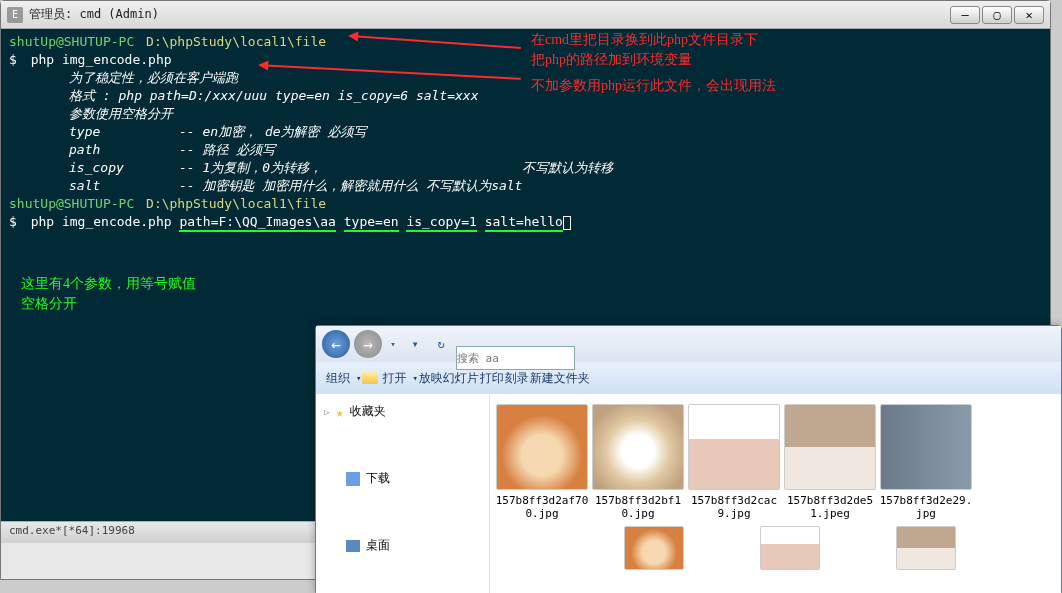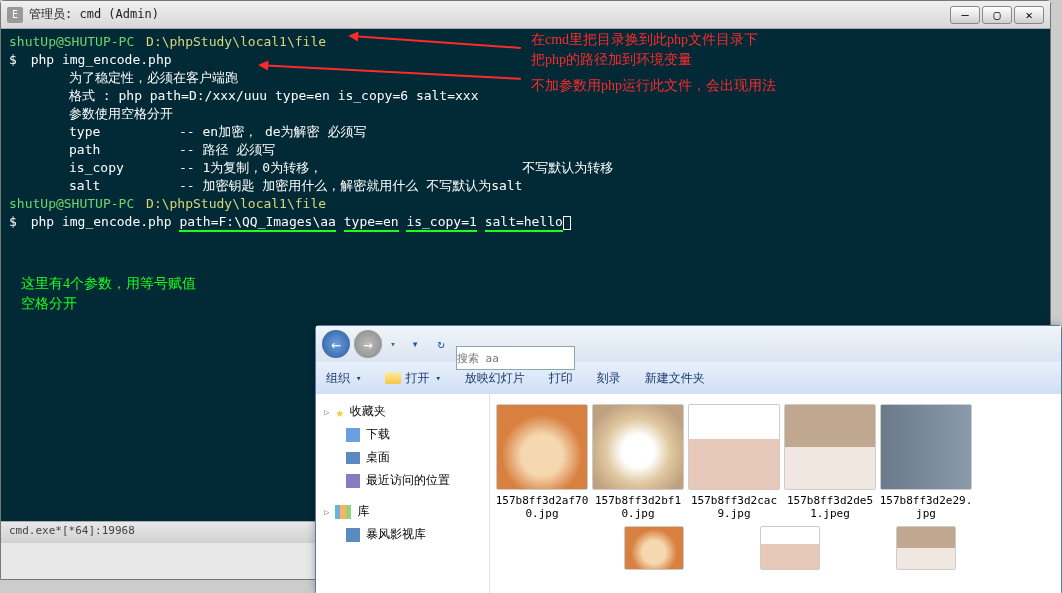--- a/index.html
+++ b/index.html
@@ -20,21 +20,21 @@
 .tabbar .spacer { flex:1; }
 .search-box { width:120px; height:20px; border:1px solid #999; background:#fff; padding:0 4px; font-size:11px; font-style:italic; color:#888; }
 .tb-btn { width:20px; height:20px; border:1px solid #777; background:linear-gradient(to bottom,#fafafa,#ddd); margin-left:3px; display:flex; align-items:center; justify-content:center; font-size:12px; border-radius:2px; cursor:pointer; }
 .tb-btn.green { background:linear-gradient(to bottom,#7bd67b,#2a9a2a); color:#fff; }
 
 
 .term-body { background: #012a36; color: #fff; height: 492px; padding: 4px 8px; font-family: Consolas, monospace; font-size: 13px; line-height: 18px; position: relative; }
 .t-green { color: #6fd66f; }
 .t-yellow { color: #d8d87a; }
 .t-white { color: #fff; }
-.ind { padding-left: 60px; display:block; }
+.ind { padding-left: 60px; display:block;font-style:italic; }
 .prompt { color:#fff; }
 .underline { border-bottom: 2px solid #1eff1e; padding-bottom:1px; }
 .cursor { display:inline-block; width:8px; height:14px; border:1px solid #fff; vertical-align:middle; }
 
 
 .annotation-red { position:absolute; color:#ff2a2a; font-size:14px; font-family:"SimSun","Microsoft YaHei"; }
 .arrow-red { position:absolute; height:2px; background:#ff2a2a; }
 .arrow-red::before { content:''; position:absolute; left:-8px; top:-4px; border:5px solid transparent; border-right:10px solid #ff2a2a; }
 .annotation-green { position:absolute; color:#1eff1e; font-size:14px; font-family:"SimSun"; }
 
@@ -45,30 +45,30 @@
 .explorer { position:absolute; left:315px; top:325px; width:747px; height:268px; background:#fff; border:1px solid #5a7aa8; border-radius:4px 4px 0 0; box-shadow:0 0 8px rgba(0,0,0,0.3); }
 .exp-nav { height:36px; background:linear-gradient(to bottom,#f0f4fa,#dbe5f1); display:flex; align-items:center; padding:0 6px; gap:4px; }
 .nav-btn { width:28px; height:28px; border-radius:14px; background:radial-gradient(circle,#6aa0e0,#2a5a9a); color:#fff; display:flex; align-items:center; justify-content:center; font-size:16px; cursor:pointer; }
 .nav-btn.disabled { background:radial-gradient(circle,#bbb,#888); }
 .nav-drop { width:14px; height:20px; display:flex; align-items:center; justify-content:center; font-size:9px; color:#555; }
 .addr-bar { flex:1; height:24px; border:1px solid #8aa; background:#fff; display:flex; align-items:center; padding:0 4px; font-size:12px; gap:4px; }
 .folder-ico { width:16px; height:12px; background:linear-gradient(to bottom,#ffe9a8,#f5c842); border-radius:1px; }
 .addr-btn { width:22px; height:22px; display:flex; align-items:center; justify-content:center; font-size:12px; color:#2a5a9a; cursor:pointer; }
 .search-exp { width:119px; height:24px; border:1px solid #8aa; background:#fff; font-size:11px; color:#888; padding:0 0;margin-top:28px; }
 
-.exp-toolbar { height:32px; background:linear-gradient(to bottom,#e8f0fc,#cfe0f5); display:flex; align-items:center; padding:0 10px; gap:24px; font-size:12px; color:#1a3a6a; }
+.exp-toolbar { height:32px; background:linear-gradient(to bottom,#e8f0fc,#cfe0f5); display:flex; align-items:center; padding:0 10px; gap:1px; font-size:12px; color:#1a3a6a; }
 .exp-toolbar .tb-item { cursor:pointer; display:flex; align-items:center; gap:4px; }
 .tb-drop::after { content:'▾'; font-size:9px; margin-left:2px; }
 
 .exp-content { display:flex; height:200px; }
 .sidebar { width:174px; background:#fff; border-right:1px solid #e0e0e0; padding:6px 8px; font-size:12px; overflow:hidden; }
 .side-group { margin-bottom:8px; }
 .side-header { display:flex; align-items:center; gap:6px; padding:3px 0; }
 .side-header::before { content:'▷'; font-size:9px; color:#888; }
-.side-item { padding:3px 0 3px 22px; display:flex; align-items:center; gap:6px; cursor:pointer; }
+.side-item { padding:3px 0 3px 22px; display:flex; align-items:center; gap:6px; cursor:pointer;margin-top:44px; }
 .star-ico { color:#f5c842; font-size:14px; }
 .lib-ico { width:16px; height:14px; background:linear-gradient(90deg,#6ab0e0 33%,#ffb060 33% 66%,#9ad080 66%); }
 .dl-ico { width:14px; height:14px; background:#6aa0e0; }
 .desk-ico { width:14px; height:12px; background:#5a8ac0; }
 .recent-ico { width:14px; height:14px; background:#8a7ac0; }
 .vid-ico { width:14px; height:14px; background:#5a8ac0; }
 
 .file-panel { flex:1; padding:10px 4px; overflow:hidden; background:#fff; }
 .file-grid { display:flex; }
 .file-item { width:96px; text-align:center; font-size:11px; }

